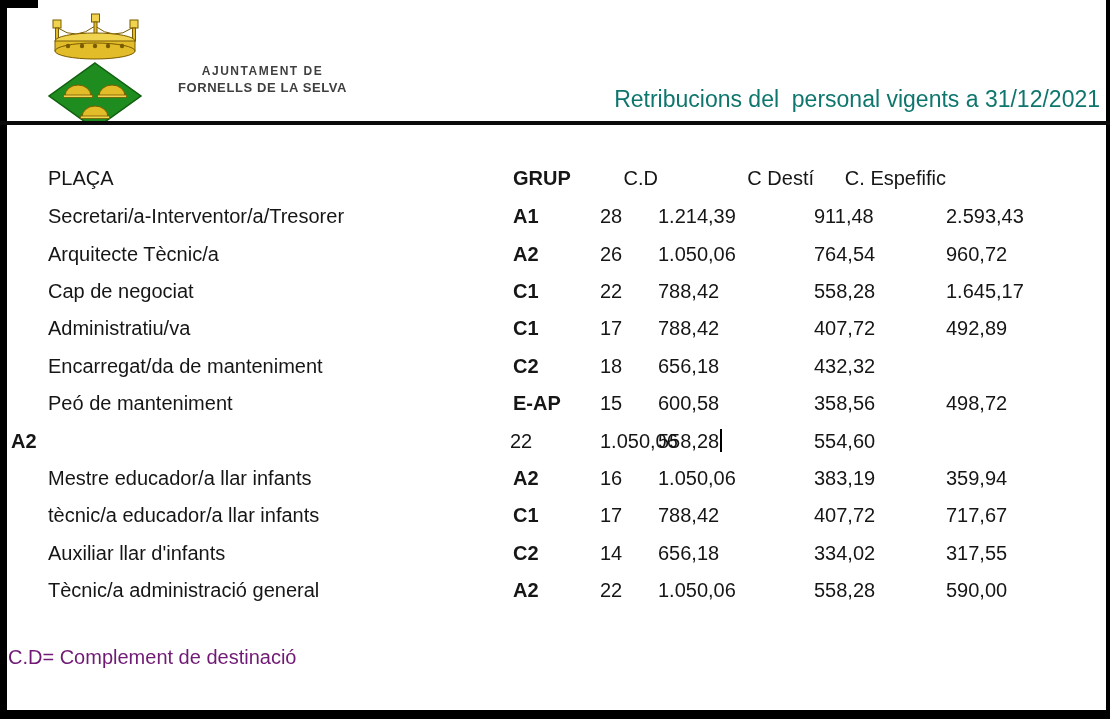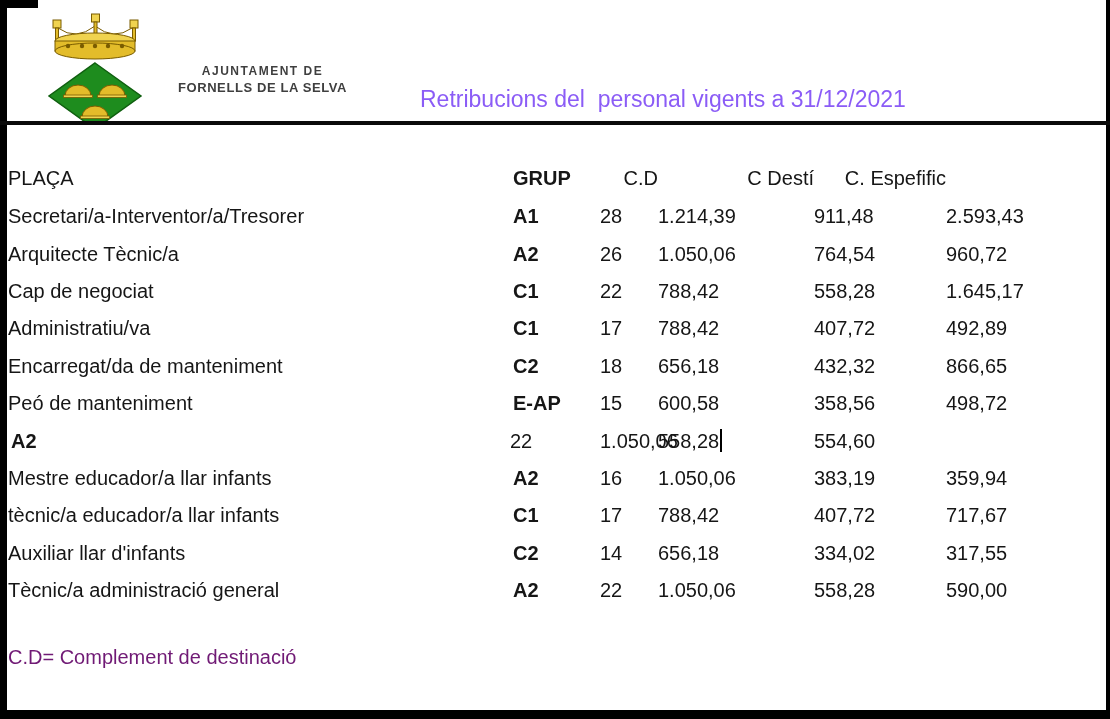--- a/index.html
+++ b/index.html
@@ -15,31 +15,31 @@
   .b-left   { position: absolute; left: 0; top: 0; width: 7px; height: 719px; background: #000; }
   .b-right  { position: absolute; right: 0; top: 0; width: 4px; height: 719px; background: #000; }
   .b-bottom { position: absolute; left: 0; bottom: 0; width: 1110px; height: 9px; background: #000; }
   .b-topdash{ position: absolute; left: 0; top: 0; width: 38px; height: 8px; background: #000; }
 
   
   .coat { position: absolute; left: 38px; top: 8px; }
   .org  { position: absolute; left: 165px; top: 64px; width: 195px; text-align: center; color: var(--org-text); }
   .org-l1 { font-size: 12px; letter-spacing: 1.5px; font-weight: 600; }
   .org-l2 { font-size: 13px; letter-spacing: 0.6px; font-weight: 700; margin-top: 2px; }
-  .title { position: absolute; left: 420px; top: 86px; width: 680px; text-align: left;
-           font-size: 23px; color: #8b5cf6; white-space: pre; }
+  .title { position: absolute; left: 420px; top: 86px; width: 680px; text-align: right;
+           font-size: 23px; color: #0f766e; white-space: pre; }
   .rule  { position: absolute; left: 0; top: 121px; width: 1110px; height: 4px; background: #0a0a0a; }
 
   
   .tbl { position: absolute; left: 8px; top: 158px; width: 1097px; color: #161616; font-size: 20px; }
   .thead, .trow { display: grid; grid-template-columns: 502px 90px 58px 156px 132px 159px; align-items: center; }
   .thead { height: 40px; }
   .trow  { height: 37.4px; }
   .cell  { white-space: pre; overflow: visible; }
-  .c-placa { text-align: left; }
+  .c-placa { text-align: left; margin-left: 40px; }
   .c-grup  { text-align: left; padding-left: 3px; font-weight: bold; }
   .c-cd, .c-sbase, .c-cdesti, .c-cespecific { }
   .th.c-cd, .th.c-sbase, .th.c-cdesti, .th.c-cespecific { text-align: right; }
 
   .caret { display: inline-block; width: 2px; height: 23px; background: #000;
            vertical-align: -4px; margin-left: 1px; }
 
   .note { position: absolute; left: 8px; top: 646px; font-size: 20px; color: #701a75; white-space: pre; }
 
   svg .oln { stroke: var(--gold-outline); stroke-width: 1; }
@@ -138,21 +138,20 @@
           <div class="cell c-sbase"><span>788,42</span></div>
           <div class="cell c-cdesti"><span>407,72</span></div>
           <div class="cell c-cespecific"><span>492,89</span></div>
         </div>
         <div class="trow">
           <div class="cell c-placa"><span>Encarregat/da de manteniment</span></div>
           <div class="cell c-grup"><span>C2</span></div>
           <div class="cell c-cd"><span>18</span></div>
           <div class="cell c-sbase"><span>656,18</span></div>
           <div class="cell c-cdesti"><span>432,32</span></div>
-          <div class="cell c-cespecific"><span>866,65</span></div>
         </div>
         <div class="trow">
           <div class="cell c-placa"><span>Peó de manteniment</span></div>
           <div class="cell c-grup"><span>E-AP</span></div>
           <div class="cell c-cd"><span>15</span></div>
           <div class="cell c-sbase"><span>600,58</span></div>
           <div class="cell c-cdesti"><span>358,56</span></div>
           <div class="cell c-cespecific"><span>498,72</span></div>
         </div>
         <div class="trow">

